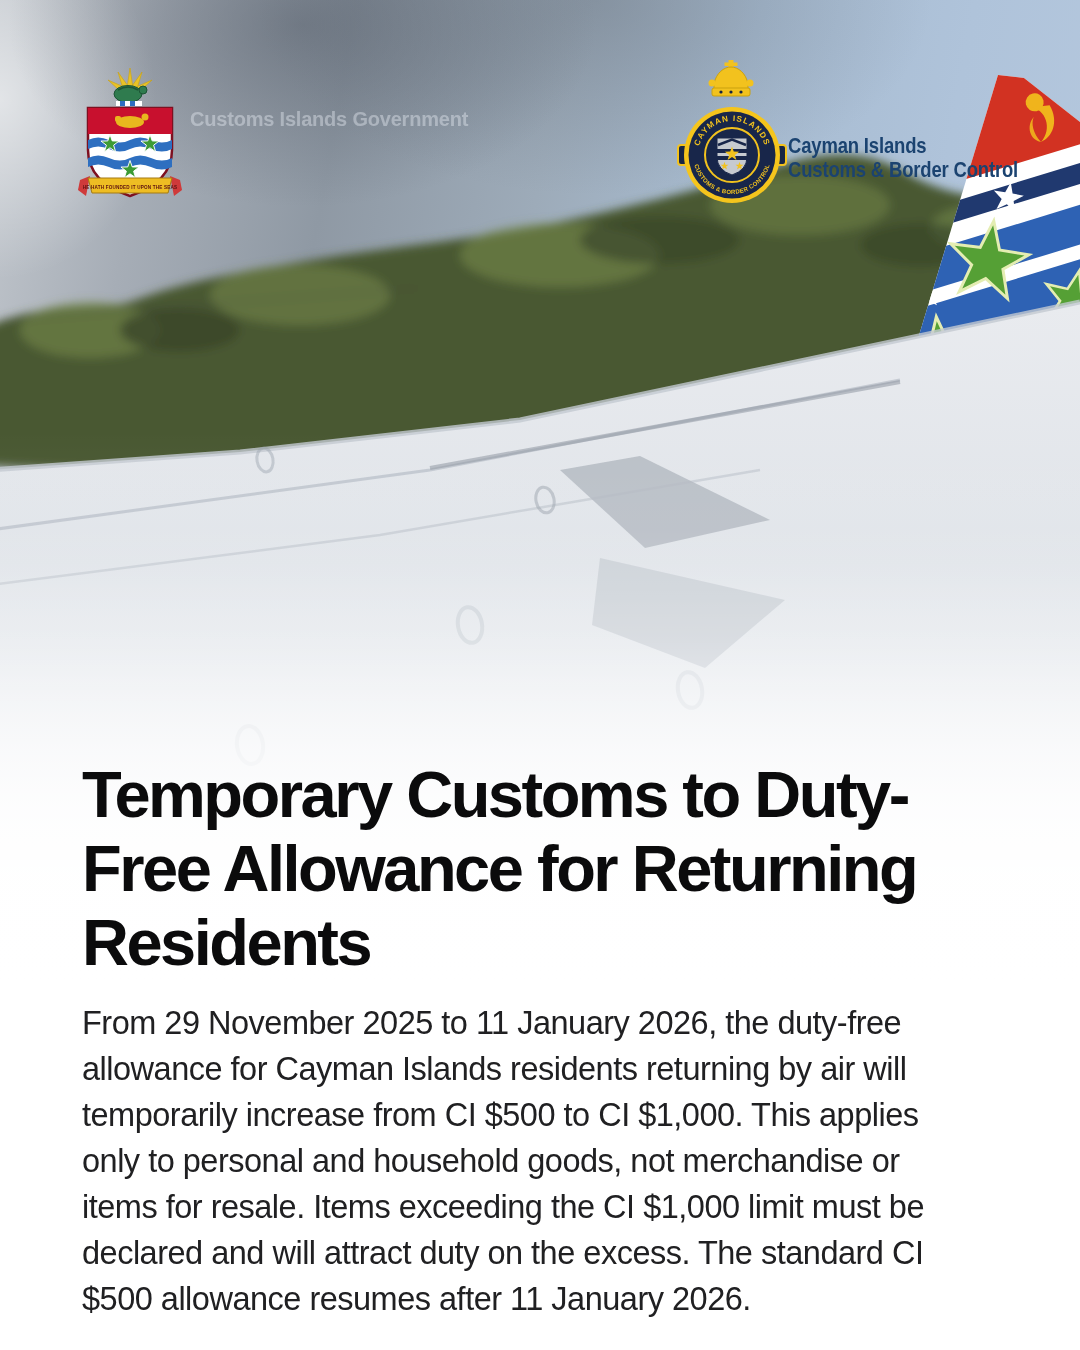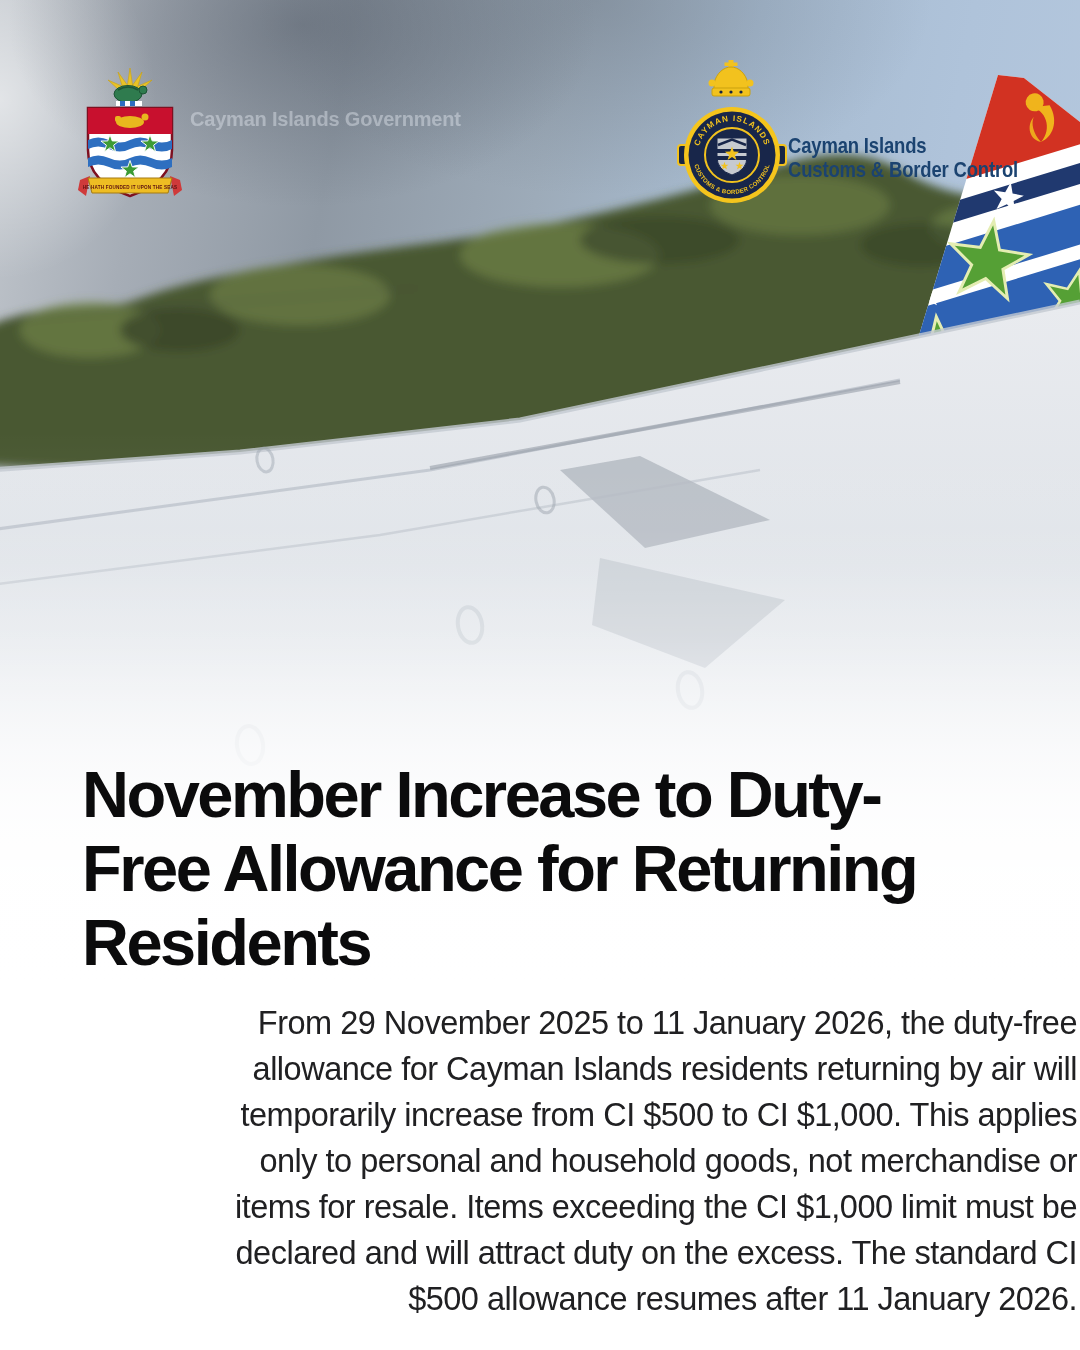--- a/index.html
+++ b/index.html
@@ -48,21 +48,21 @@
   }
   
   .title{
     position:absolute;left:82px;top:758px;width:985px;
     font-size:65px;font-weight:700;color:#0b0b0c;line-height:74px;
     letter-spacing:-2.5px;white-space:pre-line;
   }
   .bodytext{
     position:absolute;left:82px;top:1000px;width:995px;
     font-size:32.5px;font-weight:400;color:#202022;line-height:46px;
-    letter-spacing:-.5px;white-space:pre-line;text-align:right;
+    letter-spacing:-.5px;white-space:pre-line;
   }
   svg text{font-family:"Liberation Sans", sans-serif;}
 </style>
 </head>
 <body>
 
 <div class="poster">
 
   <div class="photo">
     <div class="sky"></div>
@@ -204,21 +204,21 @@
 
     <g>
       <path d="M2,116 L12,112 L8,132 L0,126 Z" fill="#cf3a3a"></path>
       <path d="M102,116 L92,112 L96,132 L104,126 Z" fill="#cf3a3a"></path>
       <path d="M10,114 L94,114 L90,129 L14,129 Z" fill="#eebd23" stroke="#a57b12" stroke-width="1"></path>
       <text x="52" y="124.5" font-size="4.6" font-weight="700" fill="#5c1010" text-anchor="middle" letter-spacing=".2">HE HATH FOUNDED IT UPON THE SEAS</text>
     </g>
   </svg>
 
   <div class="ministry">
-    <div class="gov-label">Cayman Islands Government</div>
+    <div class="gov-label">Customs Islands Government</div>
   </div>
 
   <svg class="badge" width="112" height="152" viewBox="0 0 112 152">
     <defs>
       <path id="bstar" d="M0,-10 L2.35,-3.24 L9.51,-3.09 L3.80,1.24 L5.88,8.09 L0,4 L-5.88,8.09 L-3.80,1.24 L-9.51,-3.09 L-2.35,-3.24 Z"></path>
       <path id="arcTop" d="M22,97 A34,34 0 0 1 90,97"></path>
       <path id="arcBot" d="M17,97 A39,39 0 0 0 95,97"></path>
     </defs>
 
     <g>
@@ -255,21 +255,21 @@
       <use href="#bstar" transform="translate(-7.5,11) scale(.42)" fill="#f2c21e"></use>
       <use href="#bstar" transform="translate(7.5,11) scale(.42)" fill="#f2c21e"></use>
     </g>
   </svg>
 
   <div class="cbc">
     <div class="c-lines">Cayman Islands
 Customs &amp; Border Control</div>
   </div>
 
-  <h1 class="title" style="margin:0">November Increase to Duty-
+  <h1 class="title" style="margin:0">Temporary Customs to Duty-
 Free Allowance for Returning
 Residents</h1>
 
   <p class="bodytext" style="margin:0">From 29 November 2025 to 11 January 2026, the duty-free
 allowance for Cayman Islands residents returning by air will
 temporarily increase from CI $500 to CI $1,000. This applies
 only to personal and household goods, not merchandise or
 items for resale. Items exceeding the CI $1,000 limit must be
 declared and will attract duty on the excess. The standard CI
 $500 allowance resumes after 11 January 2026.</p>

